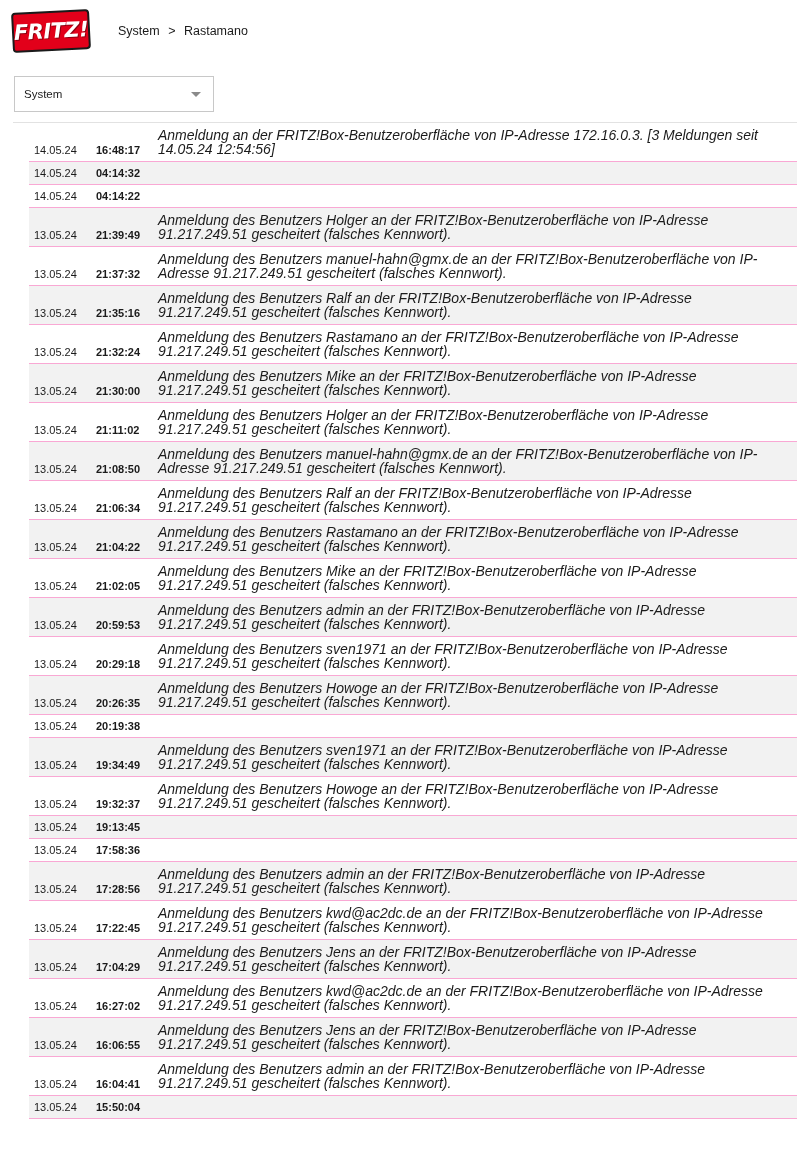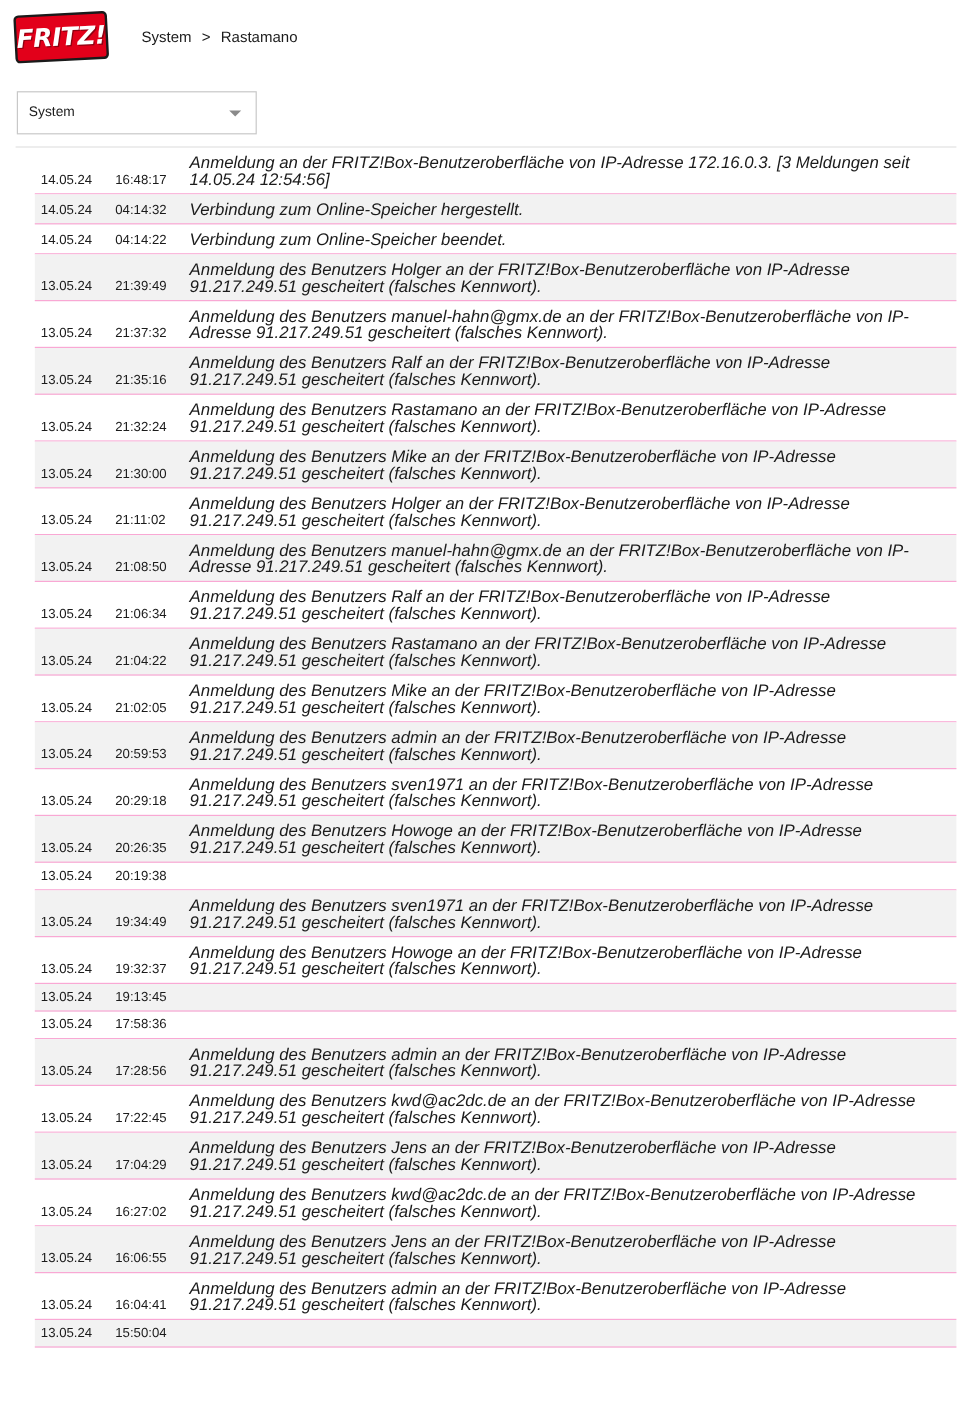--- a/index.html
+++ b/index.html
@@ -123,20 +123,21 @@
     padding-left: 5px;
     color: #1b1b1b;
     font-size: 11px;
     white-space: nowrap;
   }
   .ev-time {
     flex: 0 0 62px;
     color: #1b1b1b;
     font-size: 11px;
     white-space: nowrap;
+    font-weight: bold;
   }
   .ev-msg {
     flex: 1 1 auto;
     padding-right: 14px;
     color: #1b1b1b;
     font-size: 14px;
     line-height: 14px;
     font-style: italic;
   }
 </style>
@@ -164,26 +165,24 @@
 
   <div class="events" id="events-table">
       <div class="ev-row">
         <div class="ev-date">14.05.24</div>
         <div class="ev-time">16:48:17</div>
         <div class="ev-msg">Anmeldung an der FRITZ!Box-Benutzeroberfläche von IP-Adresse 172.16.0.3. [3 Meldungen seit 14.05.24 12:54:56]</div>
       </div>
       <div class="ev-row alt">
         <div class="ev-date">14.05.24</div>
         <div class="ev-time">04:14:32</div>
-        <div class="ev-msg">Verbindung zum Online-Speicher hergestellt.</div>
       </div>
       <div class="ev-row">
         <div class="ev-date">14.05.24</div>
         <div class="ev-time">04:14:22</div>
-        <div class="ev-msg">Verbindung zum Online-Speicher beendet.</div>
       </div>
       <div class="ev-row alt">
         <div class="ev-date">13.05.24</div>
         <div class="ev-time">21:39:49</div>
         <div class="ev-msg">Anmeldung des Benutzers Holger an der FRITZ!Box-Benutzeroberfläche von IP-Adresse 91.217.249.51 gescheitert (falsches Kennwort).</div>
       </div>
       <div class="ev-row">
         <div class="ev-date">13.05.24</div>
         <div class="ev-time">21:37:32</div>
         <div class="ev-msg">Anmeldung des Benutzers manuel-hahn@gmx.de an der FRITZ!Box-Benutzeroberfläche von IP-Adresse 91.217.249.51 gescheitert (falsches Kennwort).</div>

